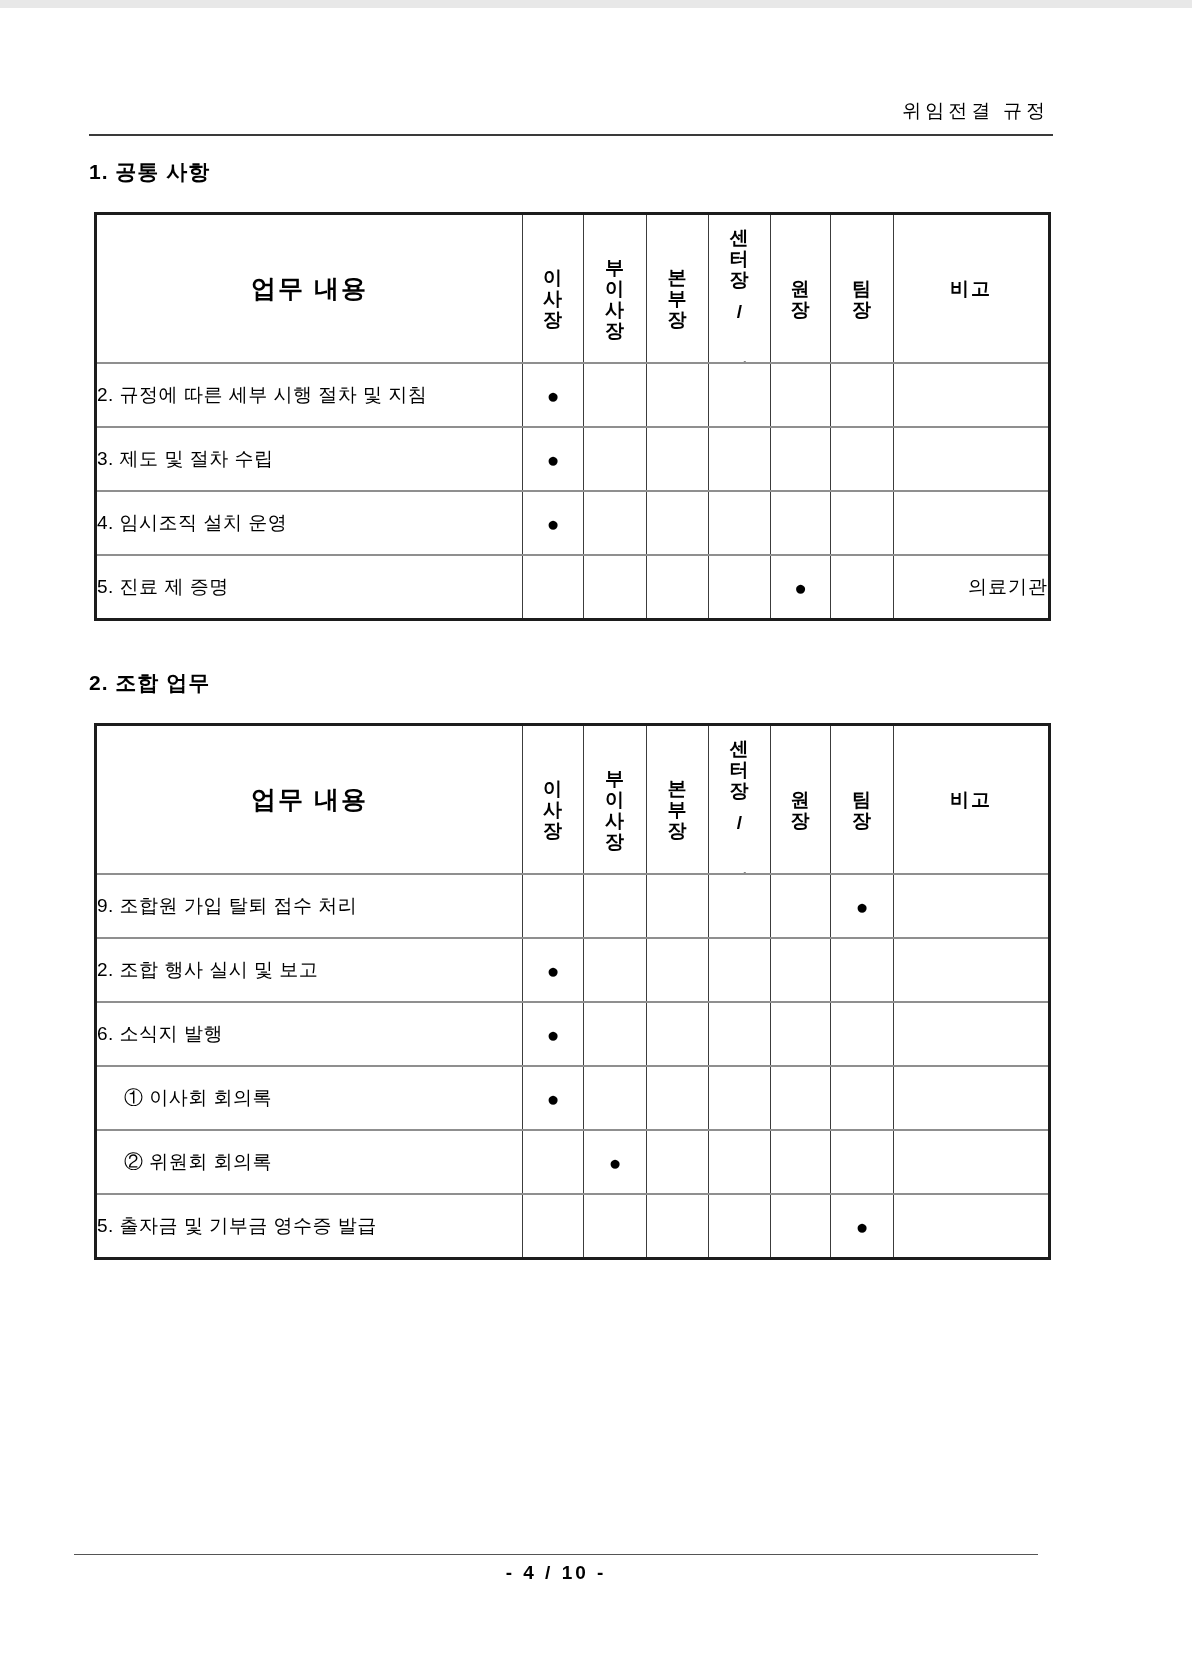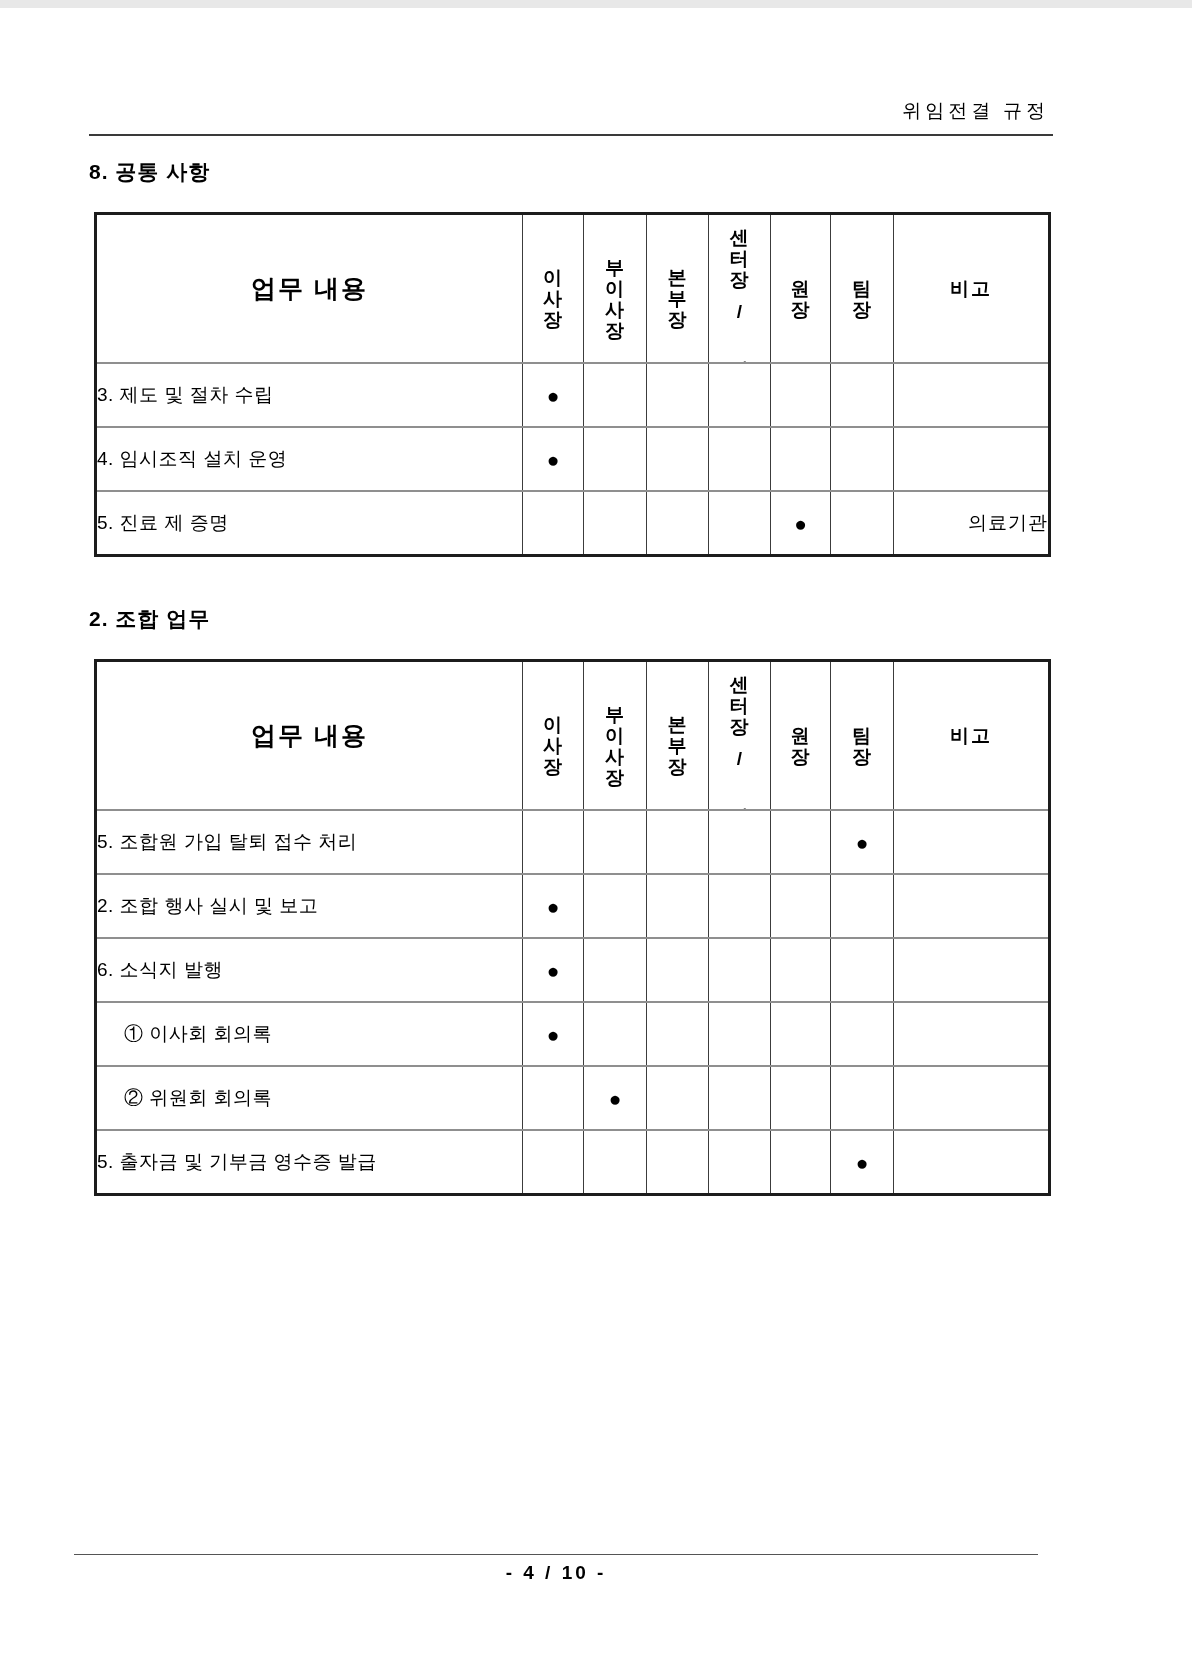--- a/index.html
+++ b/index.html
@@ -94,21 +94,21 @@
 </head>
 <body>
 
 <div class="page">
   <div class="content">
 
     <div class="doc-header">
       <span class="title">위임전결 규정</span>
     </div>
 
-    <div class="section-title">8. 공통 사항</div>
+    <div class="section-title">1. 공통 사항</div>
 
     <table class="approval">
       <colgroup>
         <col style="width:427px">
           <col style="width:61px">
           <col style="width:63px">
           <col style="width:62px">
         <col style="width:62px">
           <col style="width:60px">
           <col style="width:63px">
@@ -121,20 +121,30 @@
           <th><span class="vert">부이사장</span></th>
           <th><span class="vert">본부장</span></th>
           <th><span class="vert">센터장 / 실장</span></th>
           <th><span class="vert">원장</span></th>
           <th><span class="vert">팀장</span></th>
           <th><span class="th-remarks">비고</span></th>
         </tr>
       </thead>
       <tbody>
         <tr>
+          <td class="label">2. 규정에 따른 세부 시행 절차 및 지침</td>
+          <td class="mark">●</td>
+          <td class="mark"></td>
+          <td class="mark"></td>
+          <td class="mark"></td>
+          <td class="mark"></td>
+          <td class="mark"></td>
+          <td class="remark"></td>
+        </tr>
+        <tr>
           <td class="label">3. 제도 및 절차 수립</td>
           <td class="mark">●</td>
           <td class="mark"></td>
           <td class="mark"></td>
           <td class="mark"></td>
           <td class="mark"></td>
           <td class="mark"></td>
           <td class="remark"></td>
         </tr>
         <tr>
@@ -180,21 +190,21 @@
           <th><span class="vert">부이사장</span></th>
           <th><span class="vert">본부장</span></th>
           <th><span class="vert">센터장 / 실장</span></th>
           <th><span class="vert">원장</span></th>
           <th><span class="vert">팀장</span></th>
           <th><span class="th-remarks">비고</span></th>
         </tr>
       </thead>
       <tbody>
         <tr>
-          <td class="label">5. 조합원 가입 탈퇴 접수 처리</td>
+          <td class="label">9. 조합원 가입 탈퇴 접수 처리</td>
           <td class="mark"></td>
           <td class="mark"></td>
           <td class="mark"></td>
           <td class="mark"></td>
           <td class="mark"></td>
           <td class="mark">●</td>
           <td class="remark"></td>
         </tr>
         <tr>
           <td class="label">2. 조합 행사 실시 및 보고</td>

